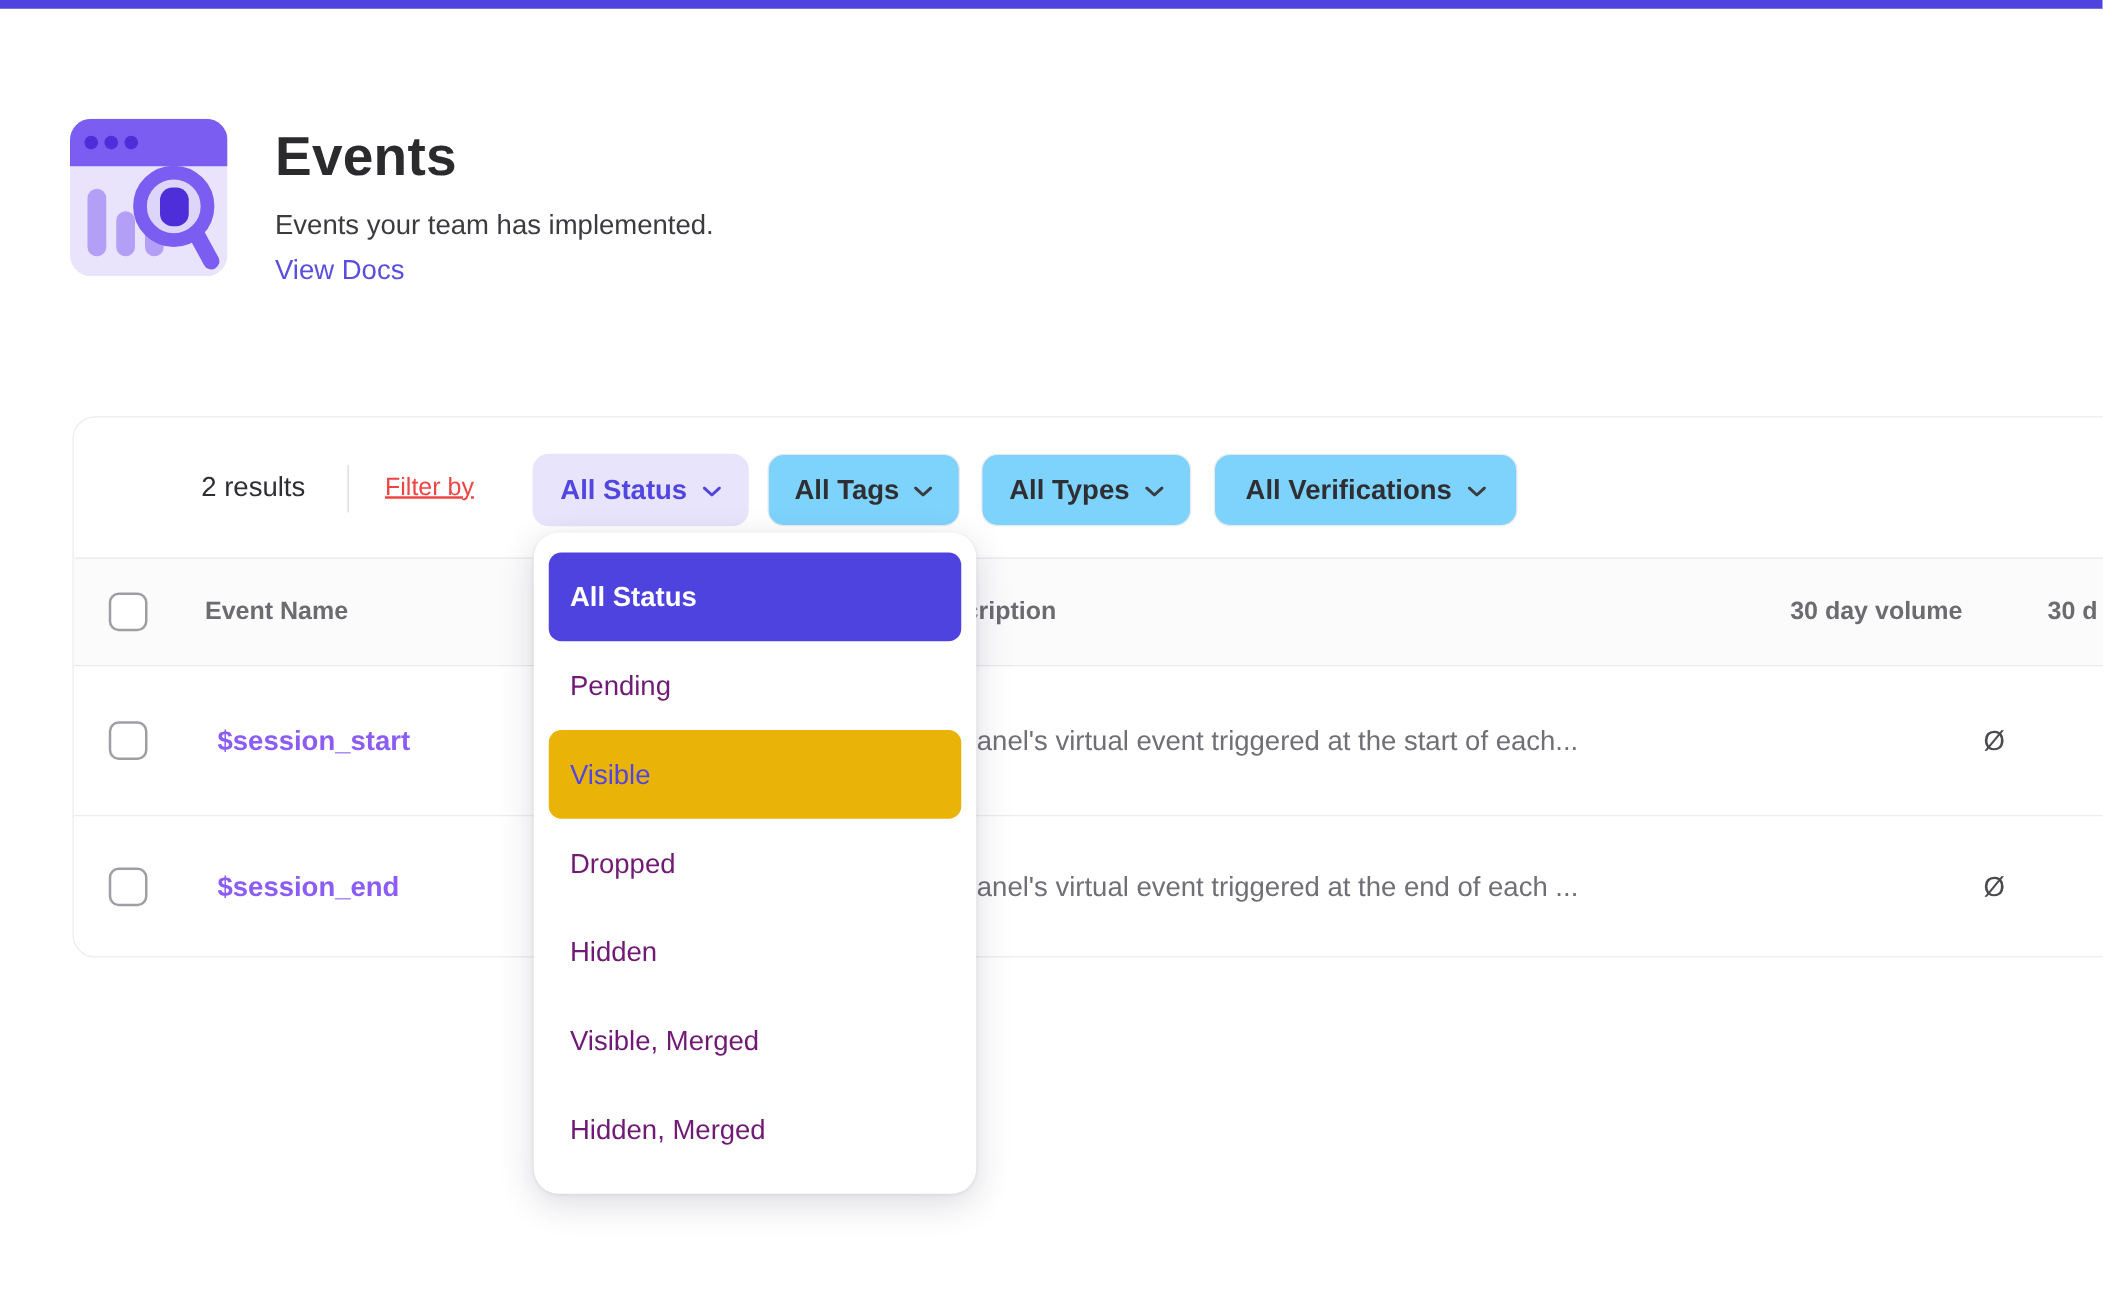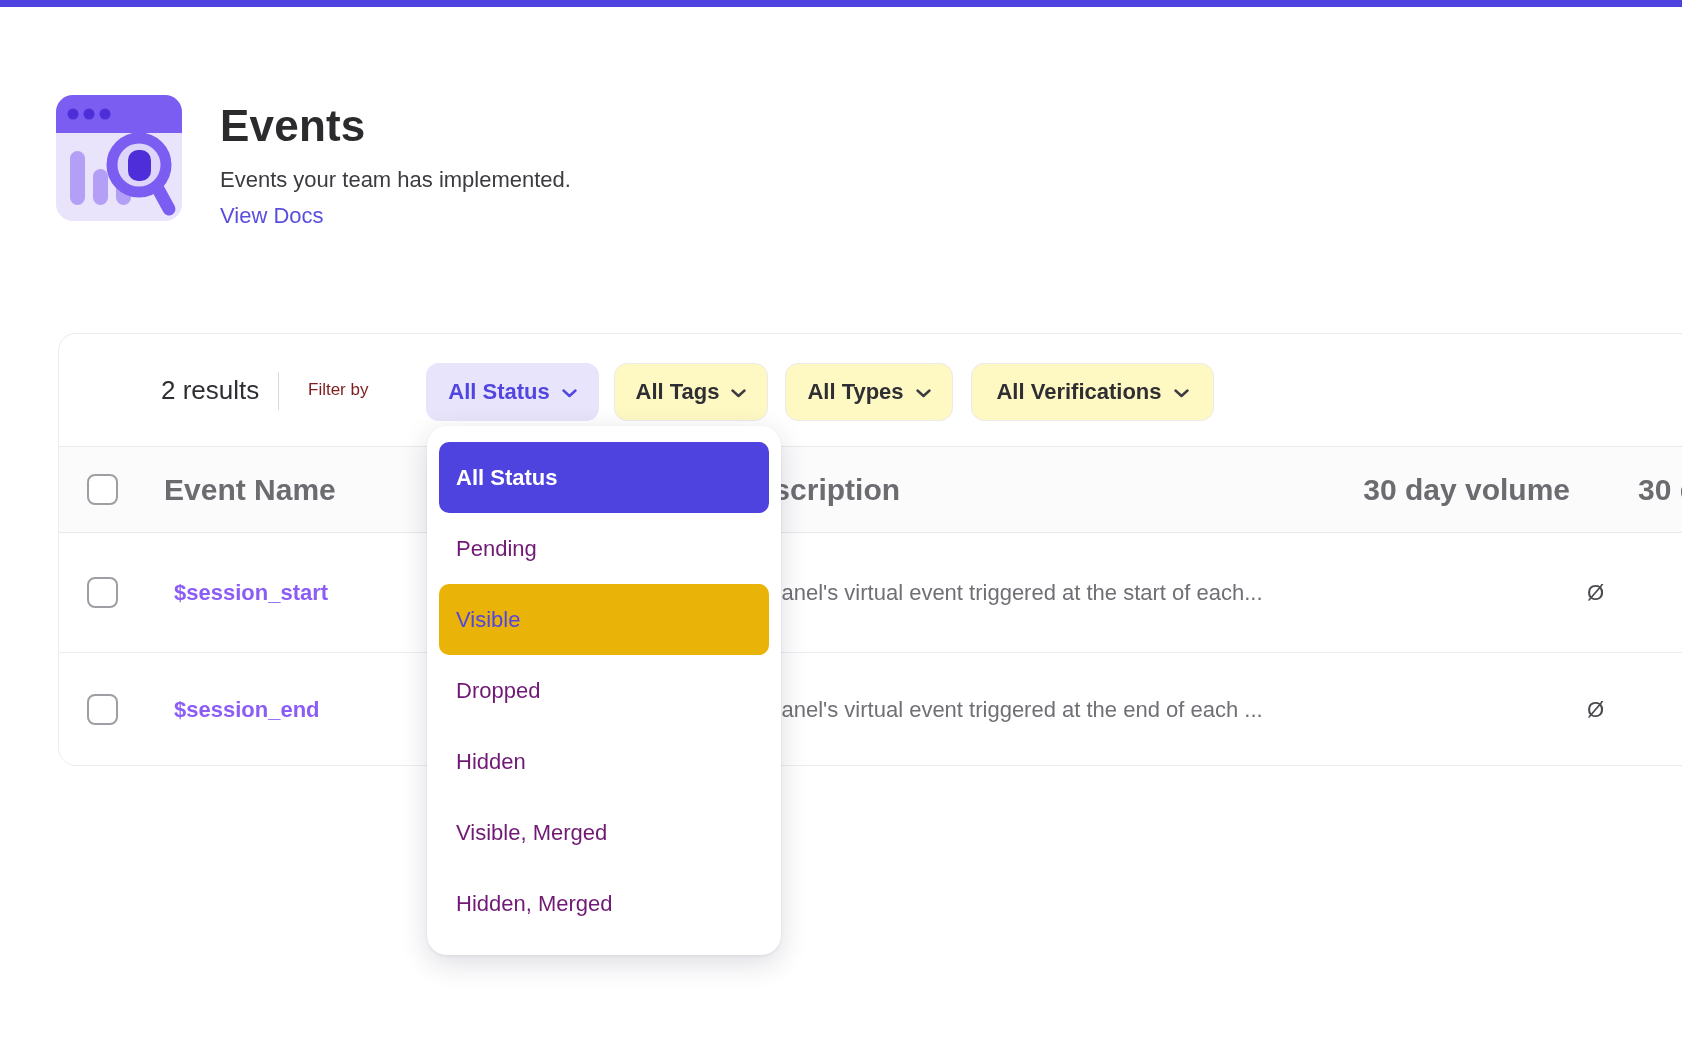--- a/index.html
+++ b/index.html
@@ -16,40 +16,40 @@
   .page-subtitle { margin-top:16px; font-size:22px; color:#3b3b40; }
   .docs-link { margin-top:10px; font-size:22px; color:#5a4ede; cursor:pointer; width:max-content; }
 
   
   .card { position:absolute; left:58px; top:333px; width:1692px; height:433px;
           background:#fff; border:1px solid #ececee; border-radius:18px; }
 
   
   .toolbar { position:absolute; left:0; top:0; width:100%; height:112px; }
   .results-count { position:absolute; left:102px; top:0; height:112px; display:flex; align-items:center;
-                   font-size:26px; font-weight:500; color:#2f2f33; }
+                   font-size:22px; font-weight:500; color:#2f2f33; }
   .vdivider { position:absolute; left:219px; top:38px; width:1px; height:38px; background:#d9d9dc; }
   .filter-by { position:absolute; left:249px; top:0; height:112px; display:flex; align-items:center;
-               font-size:17px; font-weight:500; color:#7f1d1d; }
+               font-size:20px; font-weight:500; color:#ef4444;text-decoration:underline; }
   .chip { position:absolute; top:29px; height:58px; border-radius:13px; display:flex; align-items:center;
           justify-content:center; gap:12px; font-size:22px; font-weight:600; cursor:pointer;
-          background:#fef9c3; border:1.5px solid #eaeaec; color:#2f2f33; }
+          background:#7dd3fc; border:1.5px solid #eaeaec; color:#2f2f33; }
   .chip .chev { display:flex; color:#3c3c40; margin-top:2px; }
   .chip.active { background:#e8e4fb; border:none; color:#5246e0; }
   .chip.active .chev { color:#5246e0; }
   .chip-status { left:367px; width:173px; }
   .chip-tags   { left:555px; width:154px; }
   .chip-types  { left:726px; width:168px; }
   .chip-verif  { left:912px; width:243px; }
 
   
   .thead { position:absolute; left:0; top:112px; width:100%; height:87px; background:#fbfbfc;
            border-top:1px solid #e9e9eb; border-bottom:1px solid #e9e9eb; }
   .th { position:absolute; top:0; height:100%; display:flex; align-items:center;
-        font-size:30px; font-weight:700; color:#6b6b70; white-space:nowrap; }
+        font-size:20px; font-weight:700; color:#6b6b70; white-space:nowrap; }
   .th-name  { left:105px; }
   .th-desc  { left:676px; }
   .th-vol   { left:1100px; width:411px; justify-content:flex-end; }
   .th-cut   { left:1579px; }
 
   .trow { position:absolute; left:0; width:100%; }
   .trow-1 { top:199px; height:120px; border-bottom:1px solid #ededef; }
   .trow-2 { top:319px; height:113px; }
   .cell { position:absolute; top:0; height:100%; display:flex; align-items:center; white-space:nowrap; }
   .cell-name { left:115px; font-size:22px; font-weight:600; color:#8b5cf6; }

